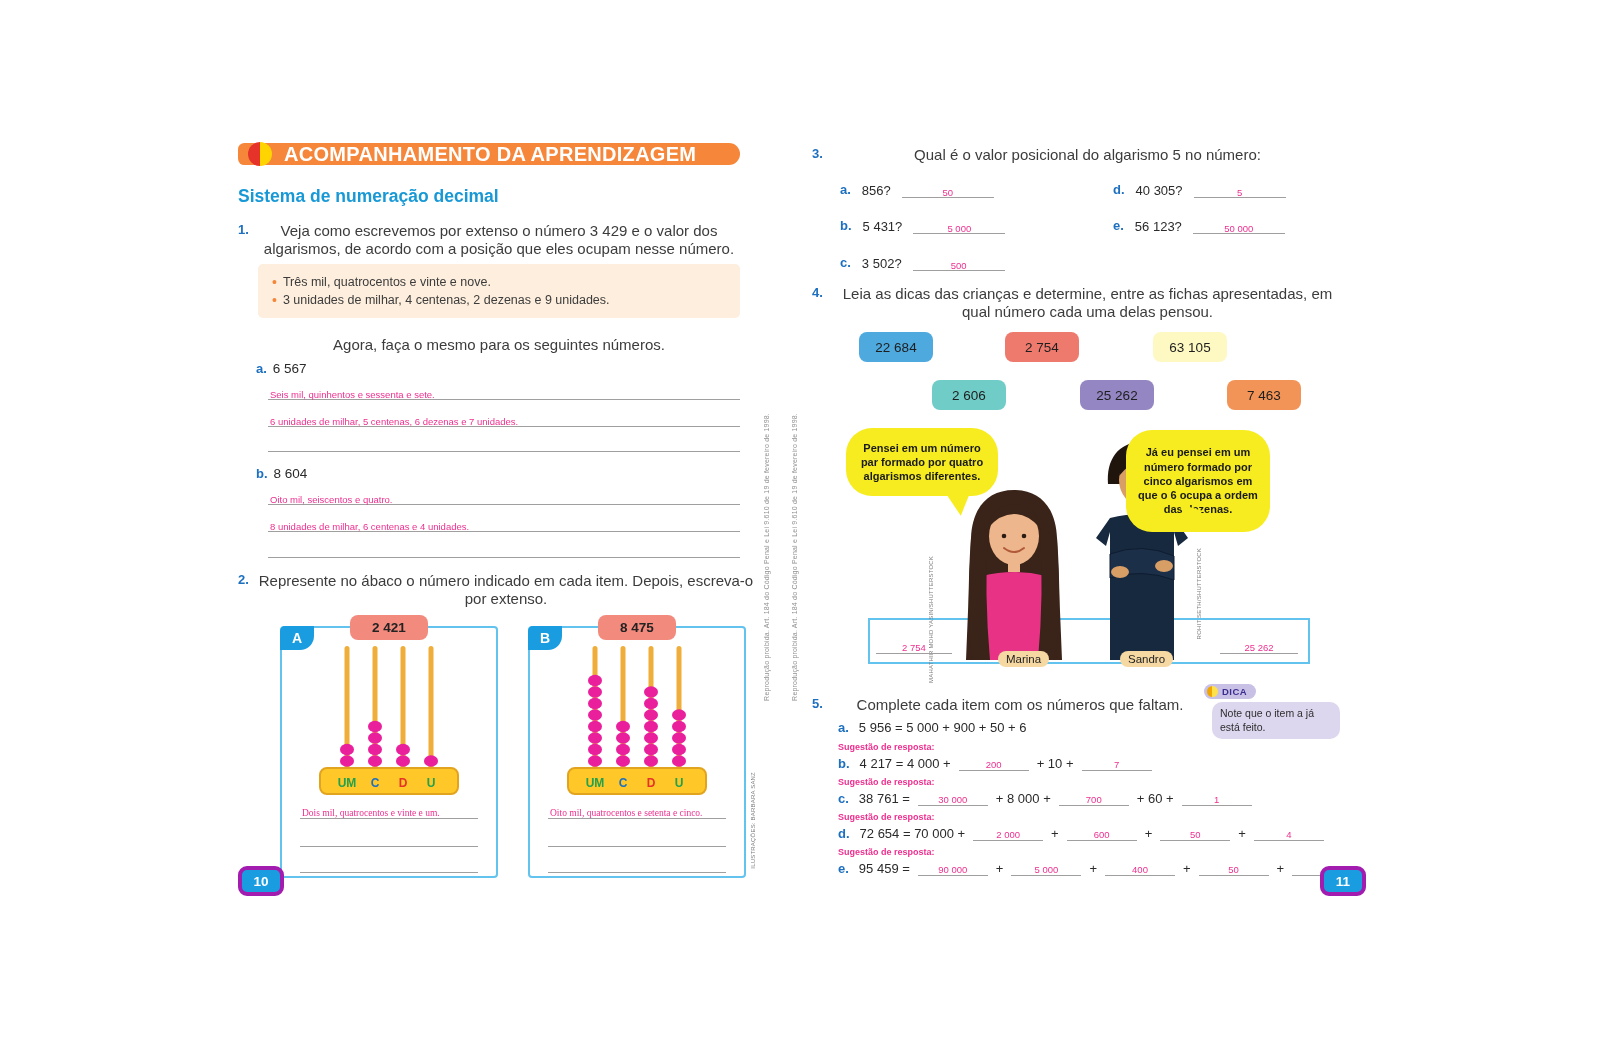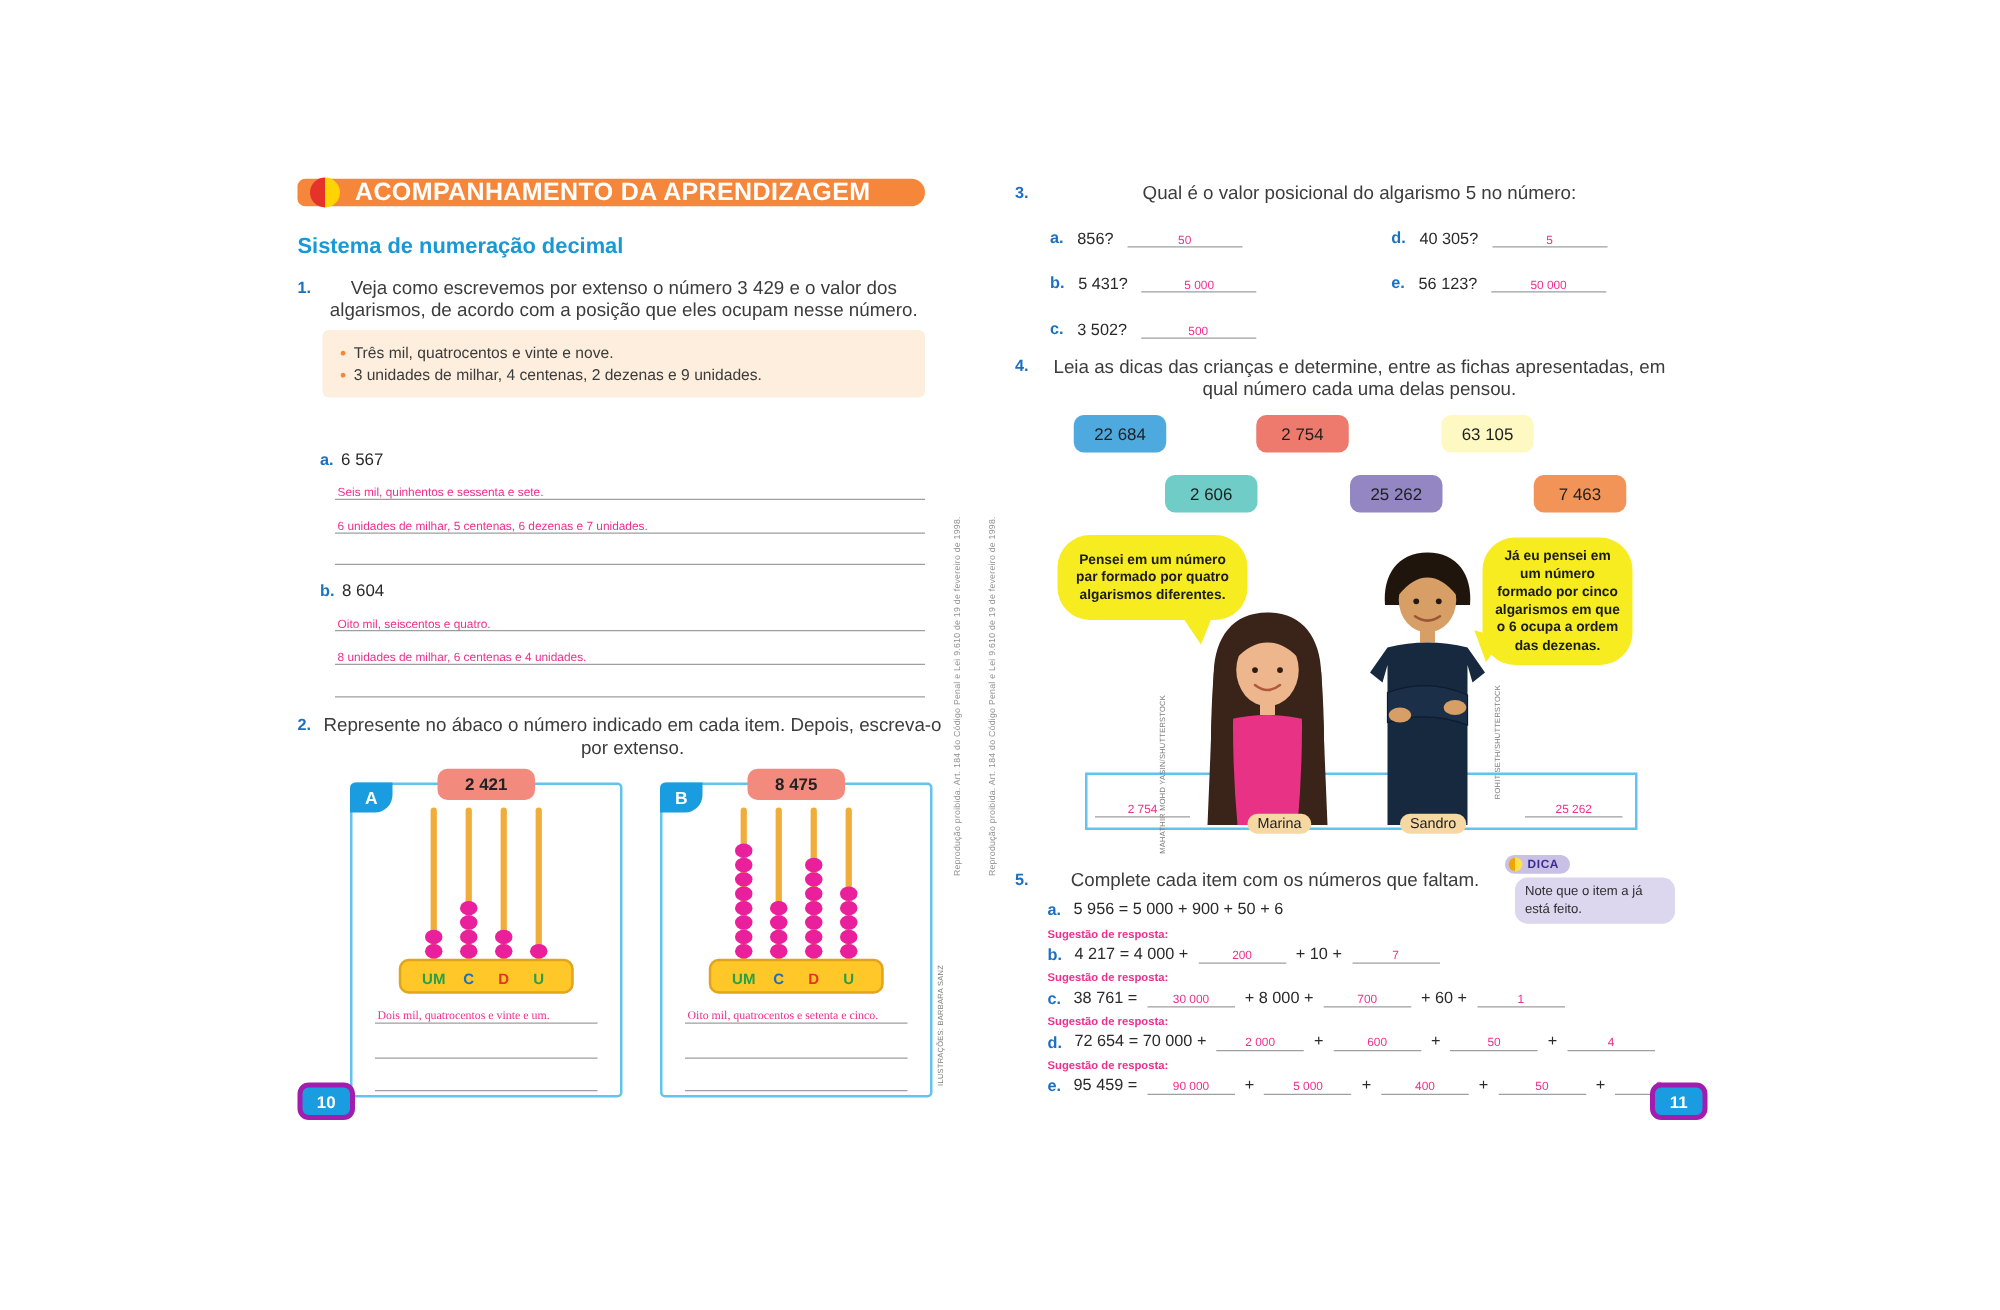--- a/index.html
+++ b/index.html
@@ -97,20 +97,21 @@
     <div class="bullet-row">
         <span class="bullet-dot">•</span>
       <span>Três mil, quatrocentos e vinte e nove.</span>
       </div>
     <div class="bullet-row">
         <span class="bullet-dot">•</span>
       <span>3 unidades de milhar, 4 centenas, 2 dezenas e 9 unidades.</span>
       </div>
   </div>
 
+  <div class="abs body-text" style="left:256px;top:336px;width:486px;">Agora, faça o mesmo para os seguintes números.</div>
 
   <div class="abs" style="left:256px;top:359px;">
     <span class="item-label">a.</span><span class="num-val">6&nbsp;567</span>
   </div>
   <div class="ans-line" style="left:268px;top:384px;width:472px;"><span class="hand">Seis mil, quinhentos e sessenta e sete.</span></div>
   <div class="ans-line" style="left:268px;top:411px;width:472px;"><span class="hand">6 unidades de milhar, 5 centenas, 6 dezenas e 7 unidades.</span></div>
   <div class="ans-line" style="left:268px;top:436px;width:472px;"></div>
 
   <div class="abs" style="left:256px;top:464px;">
     <span class="item-label">b.</span><span class="num-val">8&nbsp;604</span>
@@ -263,21 +264,21 @@
     <path d="M56 55 Q66 62 76 55" stroke="#9c5536" stroke-width="2" fill="none" stroke-linecap="round"></path>
     <rect x="60" y="64" width="12" height="12" fill="#d79e66"></rect>
     <path d="M34 80 Q66 72 98 80 L112 100 L102 108 L98 94 L98 222 L34 222 L34 94 L30 108 L20 100 Z" fill="#17293f"></path>
     <path d="M34 116 Q66 104 98 118 L98 142 Q66 130 34 140 Z" fill="#1b2f49" stroke="#0e1c2e" stroke-width="1"></path>
     <ellipse cx="44" cy="134" rx="9" ry="6" fill="#d79e66"></ellipse>
       <ellipse cx="88" cy="128" rx="9" ry="6" fill="#d79e66"></ellipse>
   </svg>
 
   <div class="bubble" style="left:846px;top:428px;width:152px;height:68px;">Pensei em um número par formado por quatro algarismos diferentes.</div>
   <div class="tail tail-left" style="left:950px;top:493px;"></div>
-  <div class="bubble" style="left:1186px;top:430px;width:120px;height:102px;">Já eu pensei em um número formado por cinco algarismos em que o 6 ocupa a ordem das dezenas.</div>
+  <div class="bubble" style="left:1126px;top:430px;width:144px;height:102px;">Já eu pensei em um número formado por cinco algarismos em que o 6 ocupa a ordem das dezenas.</div>
   <div class="tail tail-right" style="left:1176px;top:507px;"></div>
 
   <div class="kid-ans" style="left:876px;top:637px;width:76px;"><span class="blank-val">2&nbsp;754</span></div>
   <div class="kid-ans" style="left:1220px;top:637px;width:78px;"><span class="blank-val">25&nbsp;262</span></div>
   <div class="tag" style="left:998px;top:651px;">Marina</div>
   <div class="tag" style="left:1120px;top:651px;">Sandro</div>
 
   <div class="vtext vtext-small" style="left:928px;top:556px;z-index:3;">MAHATHIR MOHD YASIN/SHUTTERSTOCK</div>
   <div class="vtext vtext-small" style="left:1196px;top:548px;z-index:3;">ROHIT SETH/SHUTTERSTOCK</div>
 

